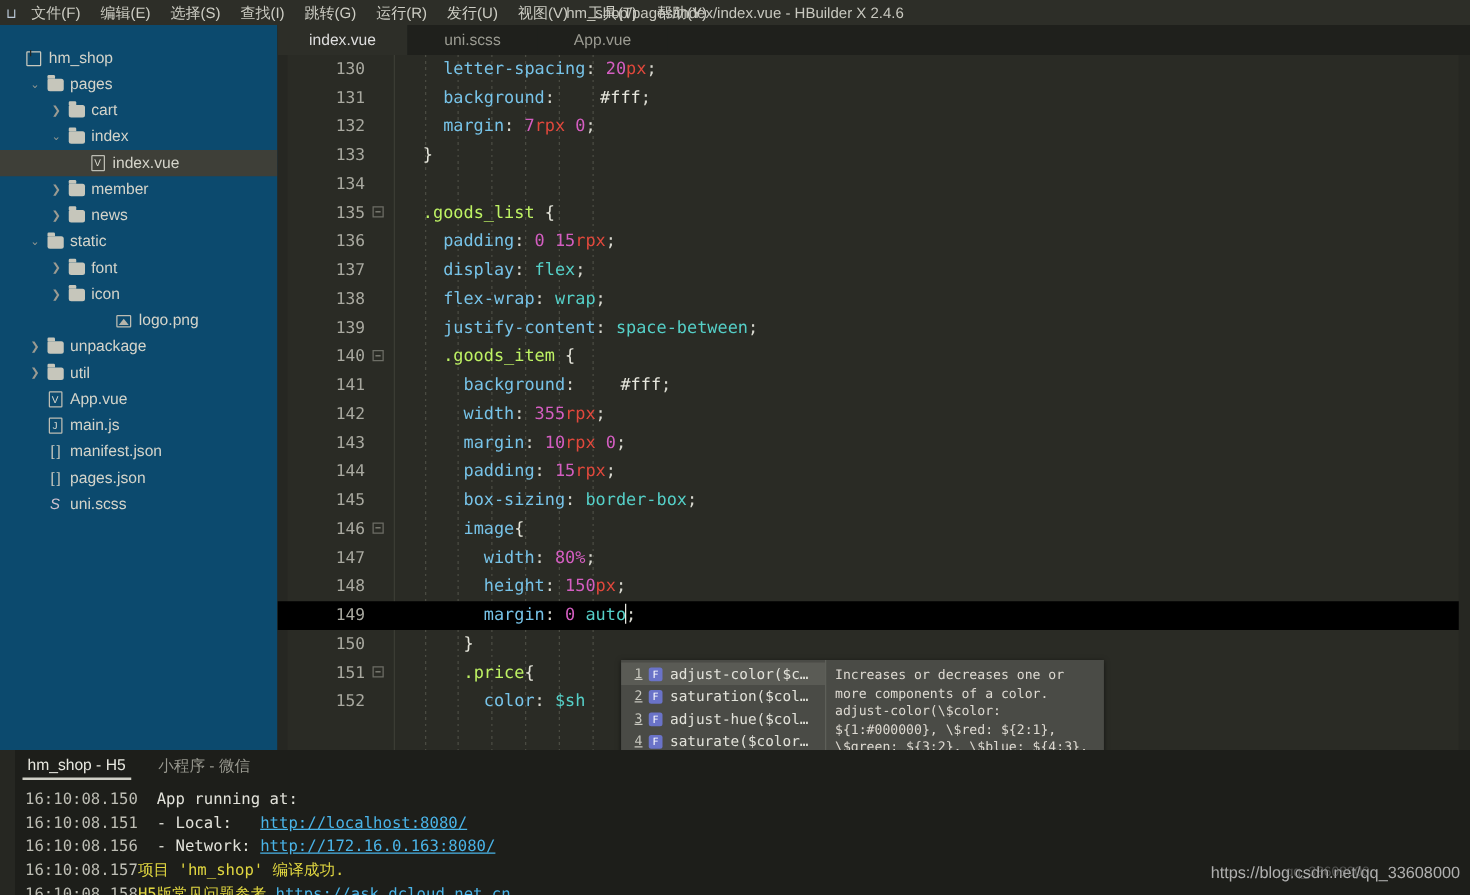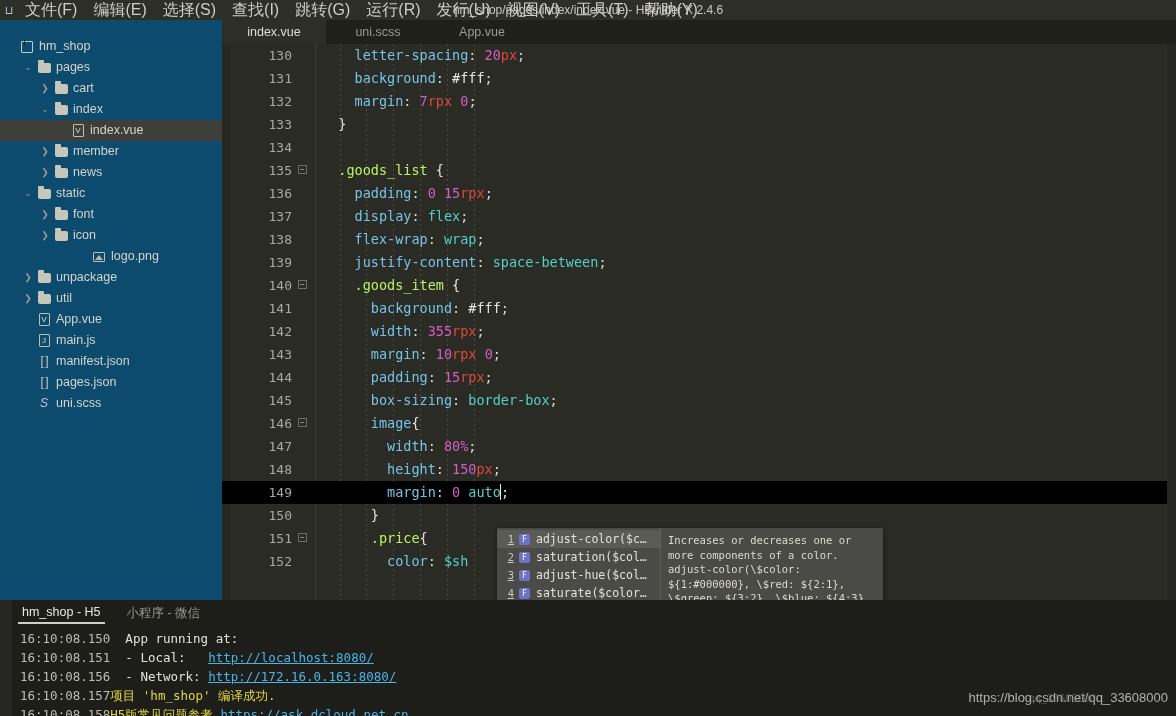--- a/index.html
+++ b/index.html
@@ -26,21 +26,21 @@
     font-size: 12px; color: #cfcfc6;
     white-space: nowrap;
   }
   .app-glyph {
     width: 16px; height: 20px;
     display: flex; align-items: center; justify-content: center;
     color: #b9c7d6; font-size: 11px; margin-left: 1px;
   }
   .menu-item {
     padding: 0 8px; height: 20px;
-    line-height: 20px; font-size: 16px; color: #cdcdc4;
+    line-height: 20px; font-size: 12px; color: #cdcdc4;
   }
   .win-title {
     position: absolute; left: 0; top: 0; width: 1176px;
     text-align: center; line-height: 20px;
     font-size: 12px; color: #c8c8bf; pointer-events: none;
   }
 
   
   .sidebar {
     position: absolute; left: 0; top: 20px;
@@ -165,21 +165,21 @@
     position: absolute; top: 0; bottom: 0; width: 1px;
     background: repeating-linear-gradient(to bottom, #4a4b42 0 2px, transparent 2px 5px);
   }
 
   
   .t-sel   { color: #bef264; }
   .t-prop  { color: #77c3e8; }
   .t-val   { color: #55d0c8; }
   .t-num   { color: #d45ec1; }
   .t-unit  { color: #e0483c; }
-  .t-hex   { color: #e6e6dc; }
+  .t-hex   { color: #e6e6dc; margin-left: 28px; }
   .t-punct { color: #d8d8cf; }
   .t-var   { color: #55d0c8; }
   .t-brace { color: #e6e6dc; }
 
   .cursor {
     display: inline-block; width: 1px; height: 16px;
     background: #e8e8e0; vertical-align: -3px;
     margin: 0 -0.5px;
   }
 

